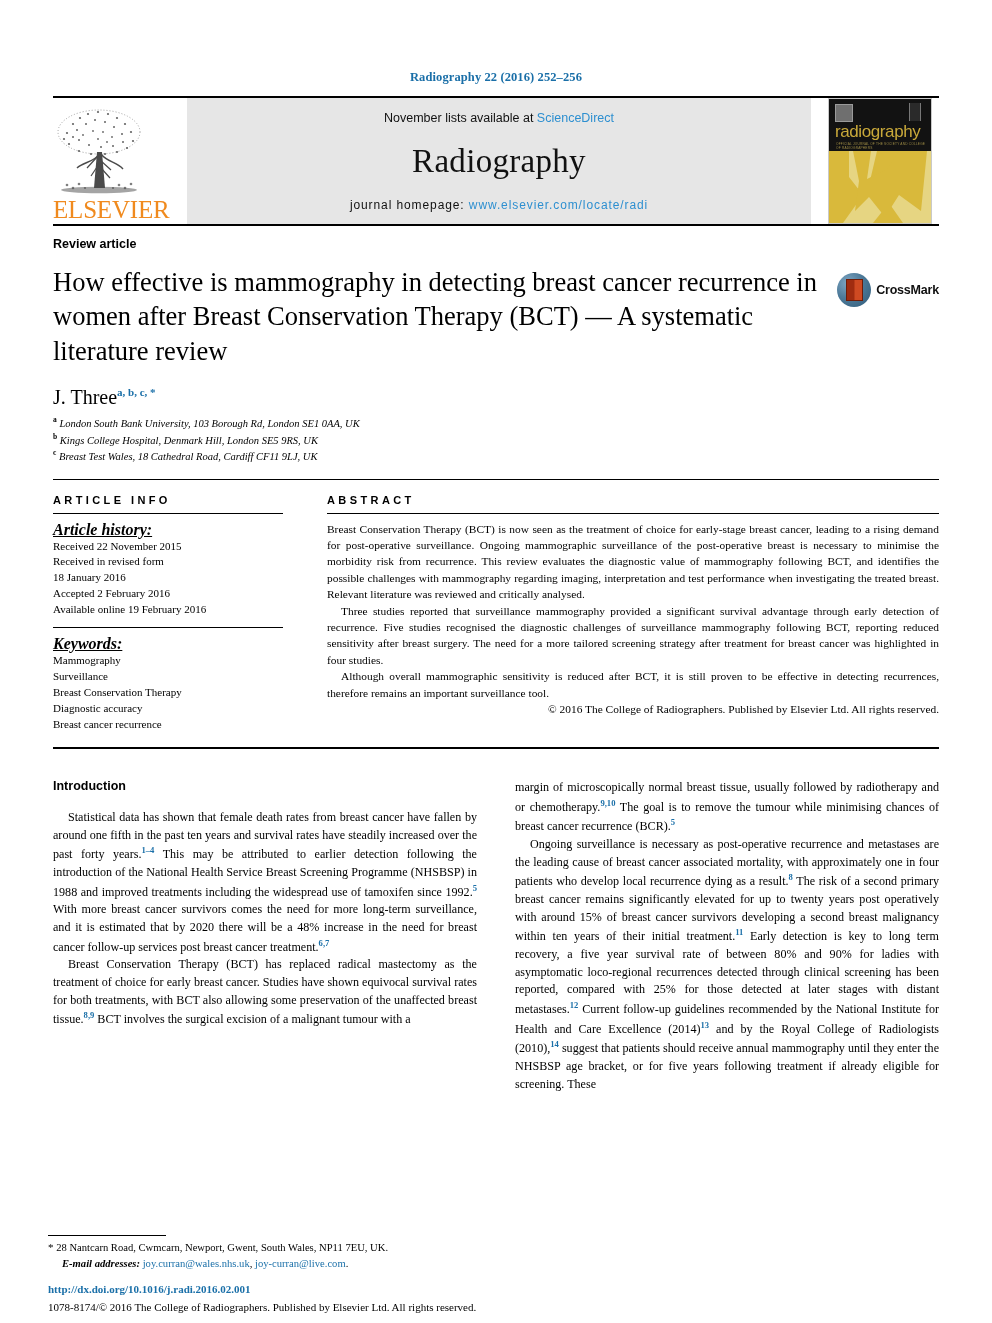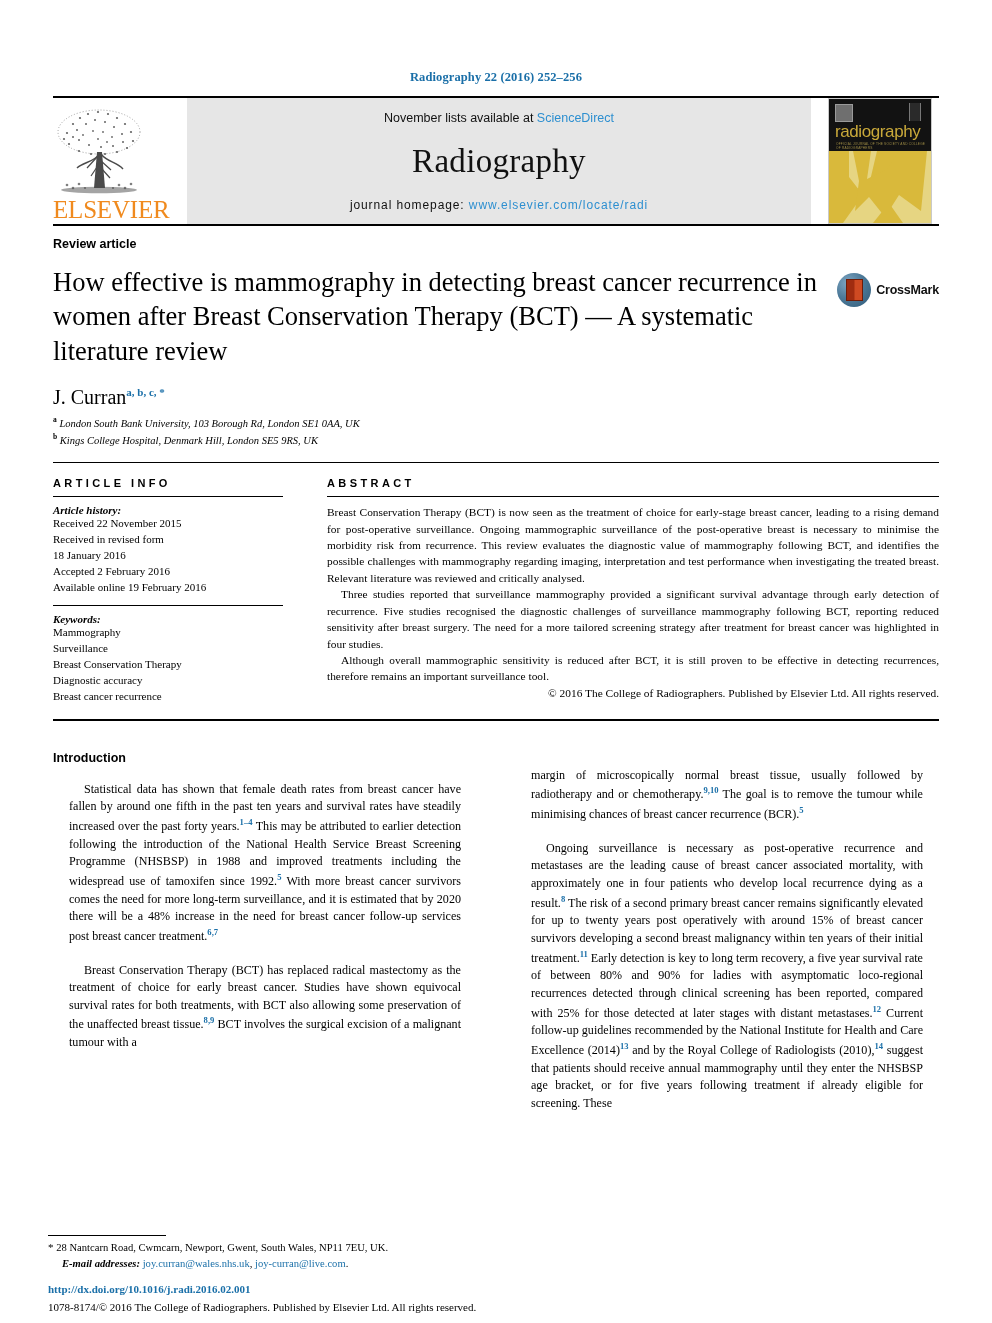--- a/index.html
+++ b/index.html
@@ -221,22 +221,23 @@
   .sec-label {
     font-family: "Liberation Sans", sans-serif;
     font-weight: bold;
     font-size: 11px;
     letter-spacing: 3.4px;
     margin-bottom: 7px;
   }
   .sec-rule { border-top: 1.6px solid #000; margin-bottom: 7px; }
   .hist-title, .kw-title {
     font-style: italic;
-    font-size: 11px;
-    font-weight: bold;
+    font-size: 16px;
+    font-weight: bold;
+    text-decoration: underline;
   }
   .info-line {
     font-size: 11px;
     line-height: 1.45;
   }
   .kw-rule { border-top: 1.6px solid #000; margin: 9px 0 7px 0; }
   .abstract-p {
     font-size: 11.4px;
     line-height: 1.44;
     text-align: justify;
@@ -263,21 +264,21 @@
   .sec-head {
     font-family: "Liberation Sans", sans-serif;
     font-weight: bold;
     font-size: 12.5px;
     margin-bottom: 16px;
   }
   .btext {
     font-size: 12.1px;
     line-height: 1.46;
     text-align: justify;
-    margin: 16px;
+    margin: 0;
   }
   .btext + .btext { text-indent: 15px; }
   .btext:first-of-type { text-indent: 15px; }
   .ref { color: #1a6fa8; font-weight: bold; font-size: 8.6px; vertical-align: super; }
 
   
   .footer {
     position: absolute;
     left: 48px;
     bottom: 52px;
@@ -418,26 +419,27 @@
     <div class="title">How effective is mammography in detecting breast cancer recurrence in women after Breast Conservation Therapy (BCT) — A systematic literature review</div>
     <div class="crossmark">
       <div class="cm-badge">
         <div class="cm-book"></div>
       </div>
       <div class="cm-text">CrossMark</div>
     </div>
   </div>
 
   <div class="author">
-    <span>J. Curran</span><sup>a, b, c, *</sup>
+    <span>J. Three</span><sup>a, b, c, *</sup>
   </div>
 
   <div class="affils">
     <div><sup>a</sup> <span>London South Bank University, 103 Borough Rd, London SE1 0AA, UK</span></div>
     <div><sup>b</sup> <span>Kings College Hospital, Denmark Hill, London SE5 9RS, UK</span></div>
+    <div><sup>c</sup> <span>Breast Test Wales, 18 Cathedral Road, Cardiff CF11 9LJ, UK</span></div>
   </div>
 
   <div class="rule-thin" style="margin-top:14px"></div>
 
   <div class="info-abstract">
 
     <div class="col-info">
       <div class="sec-label">ARTICLE INFO</div>
       <div class="sec-rule"></div>
       <div class="hist-title">Article history:</div>

